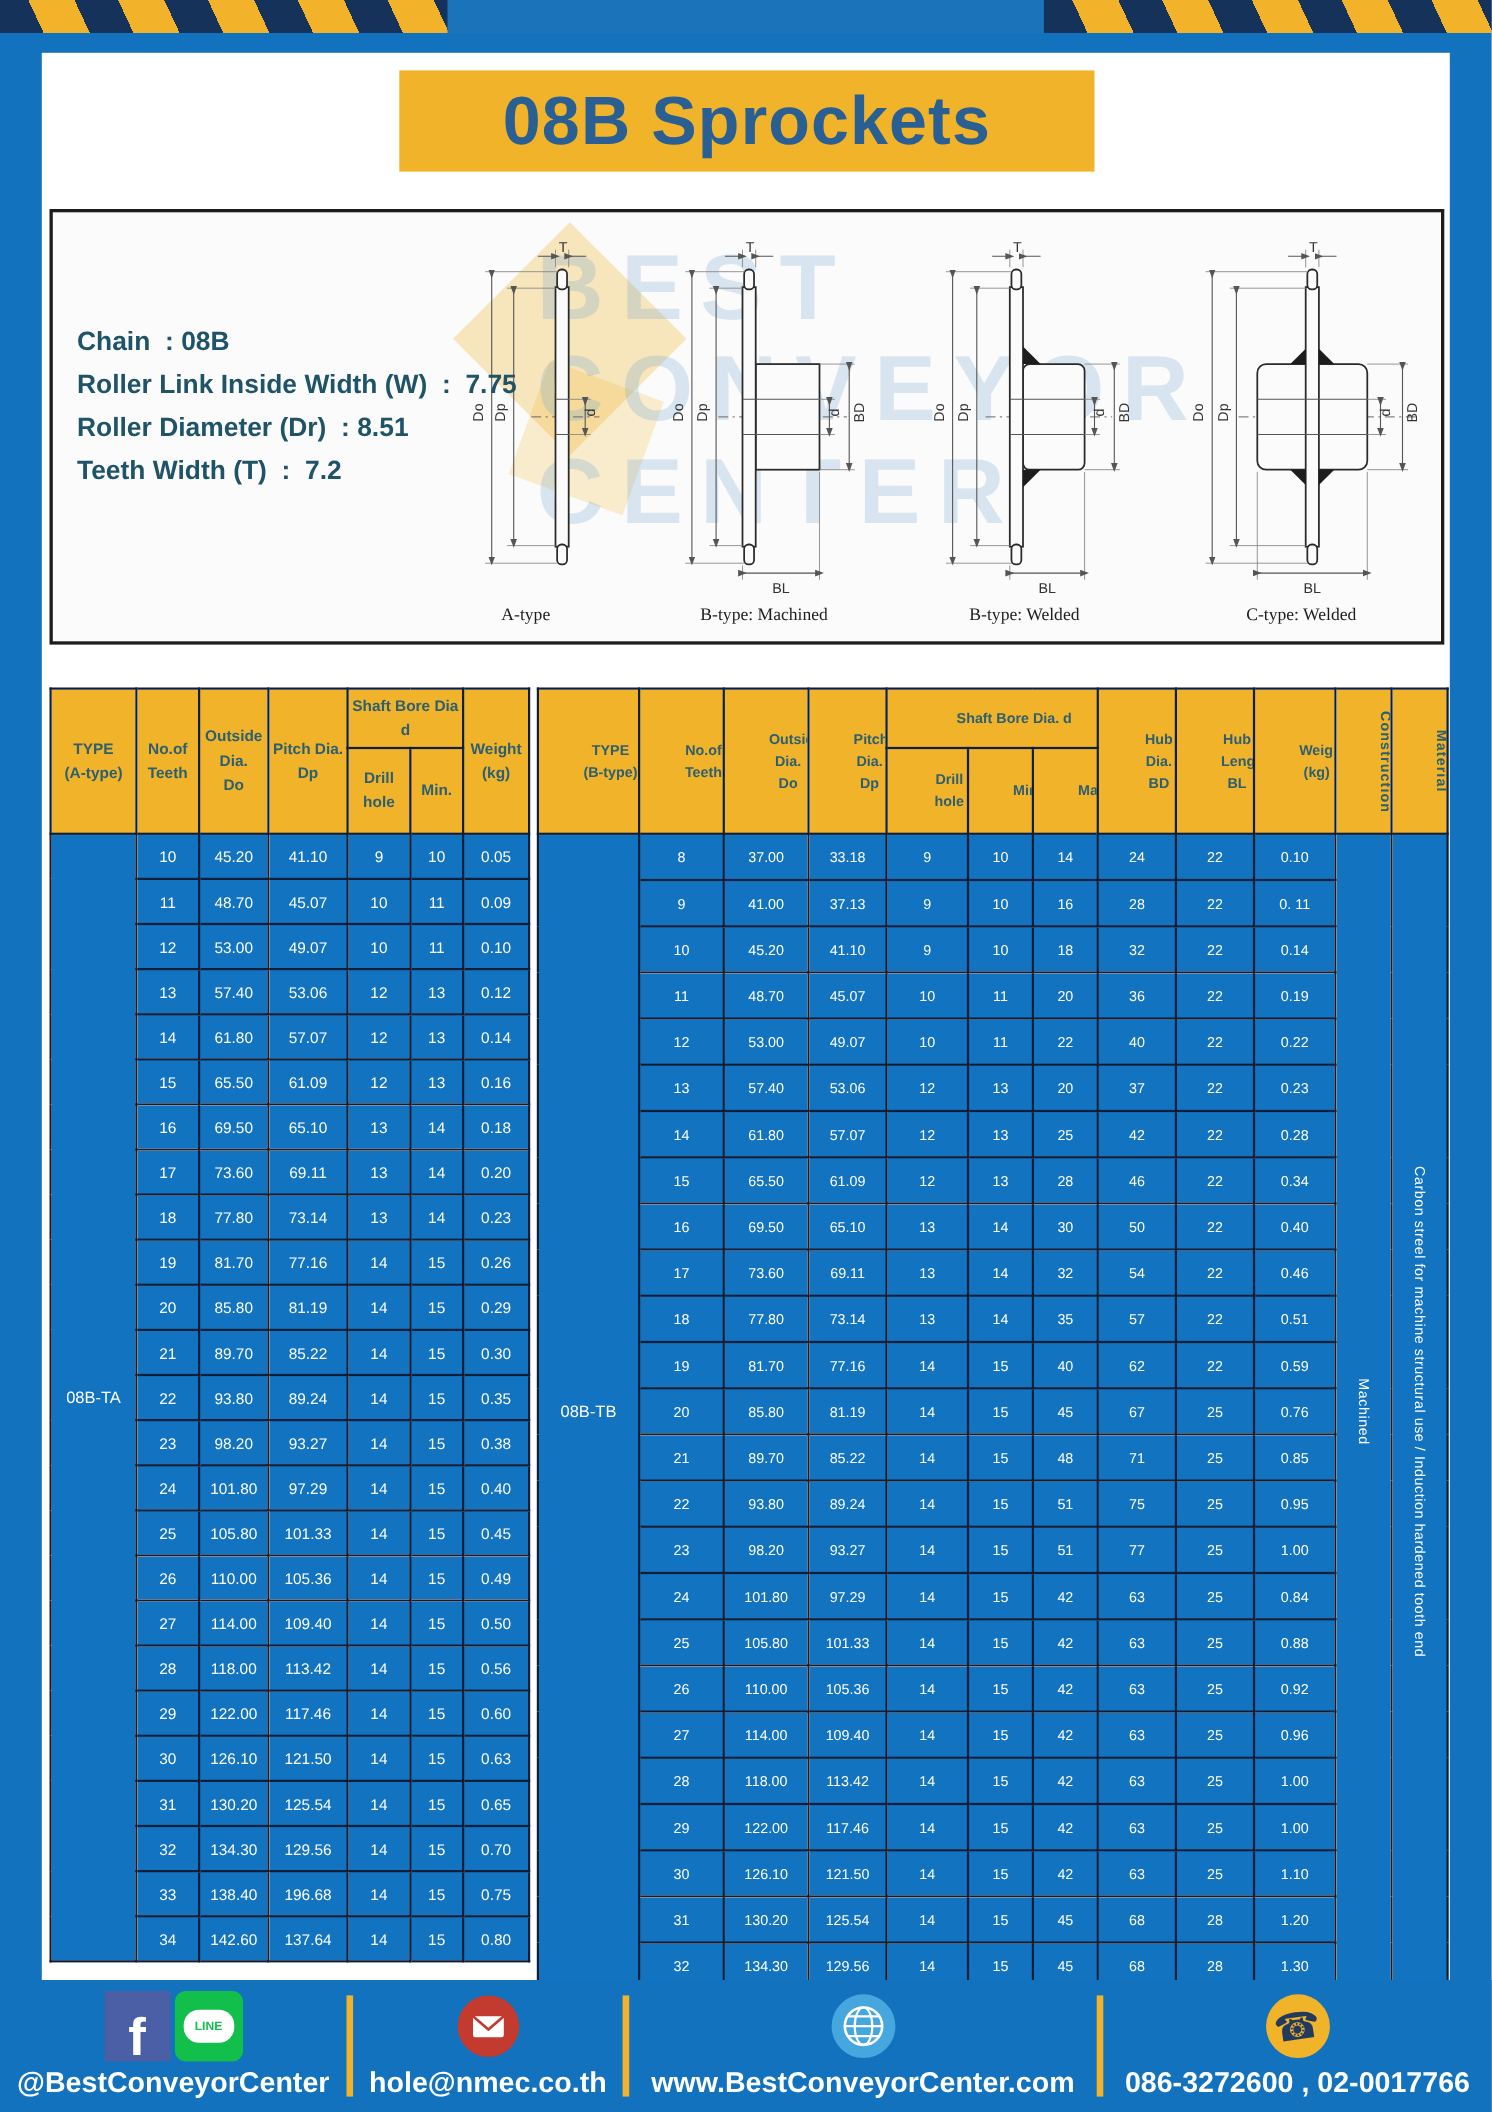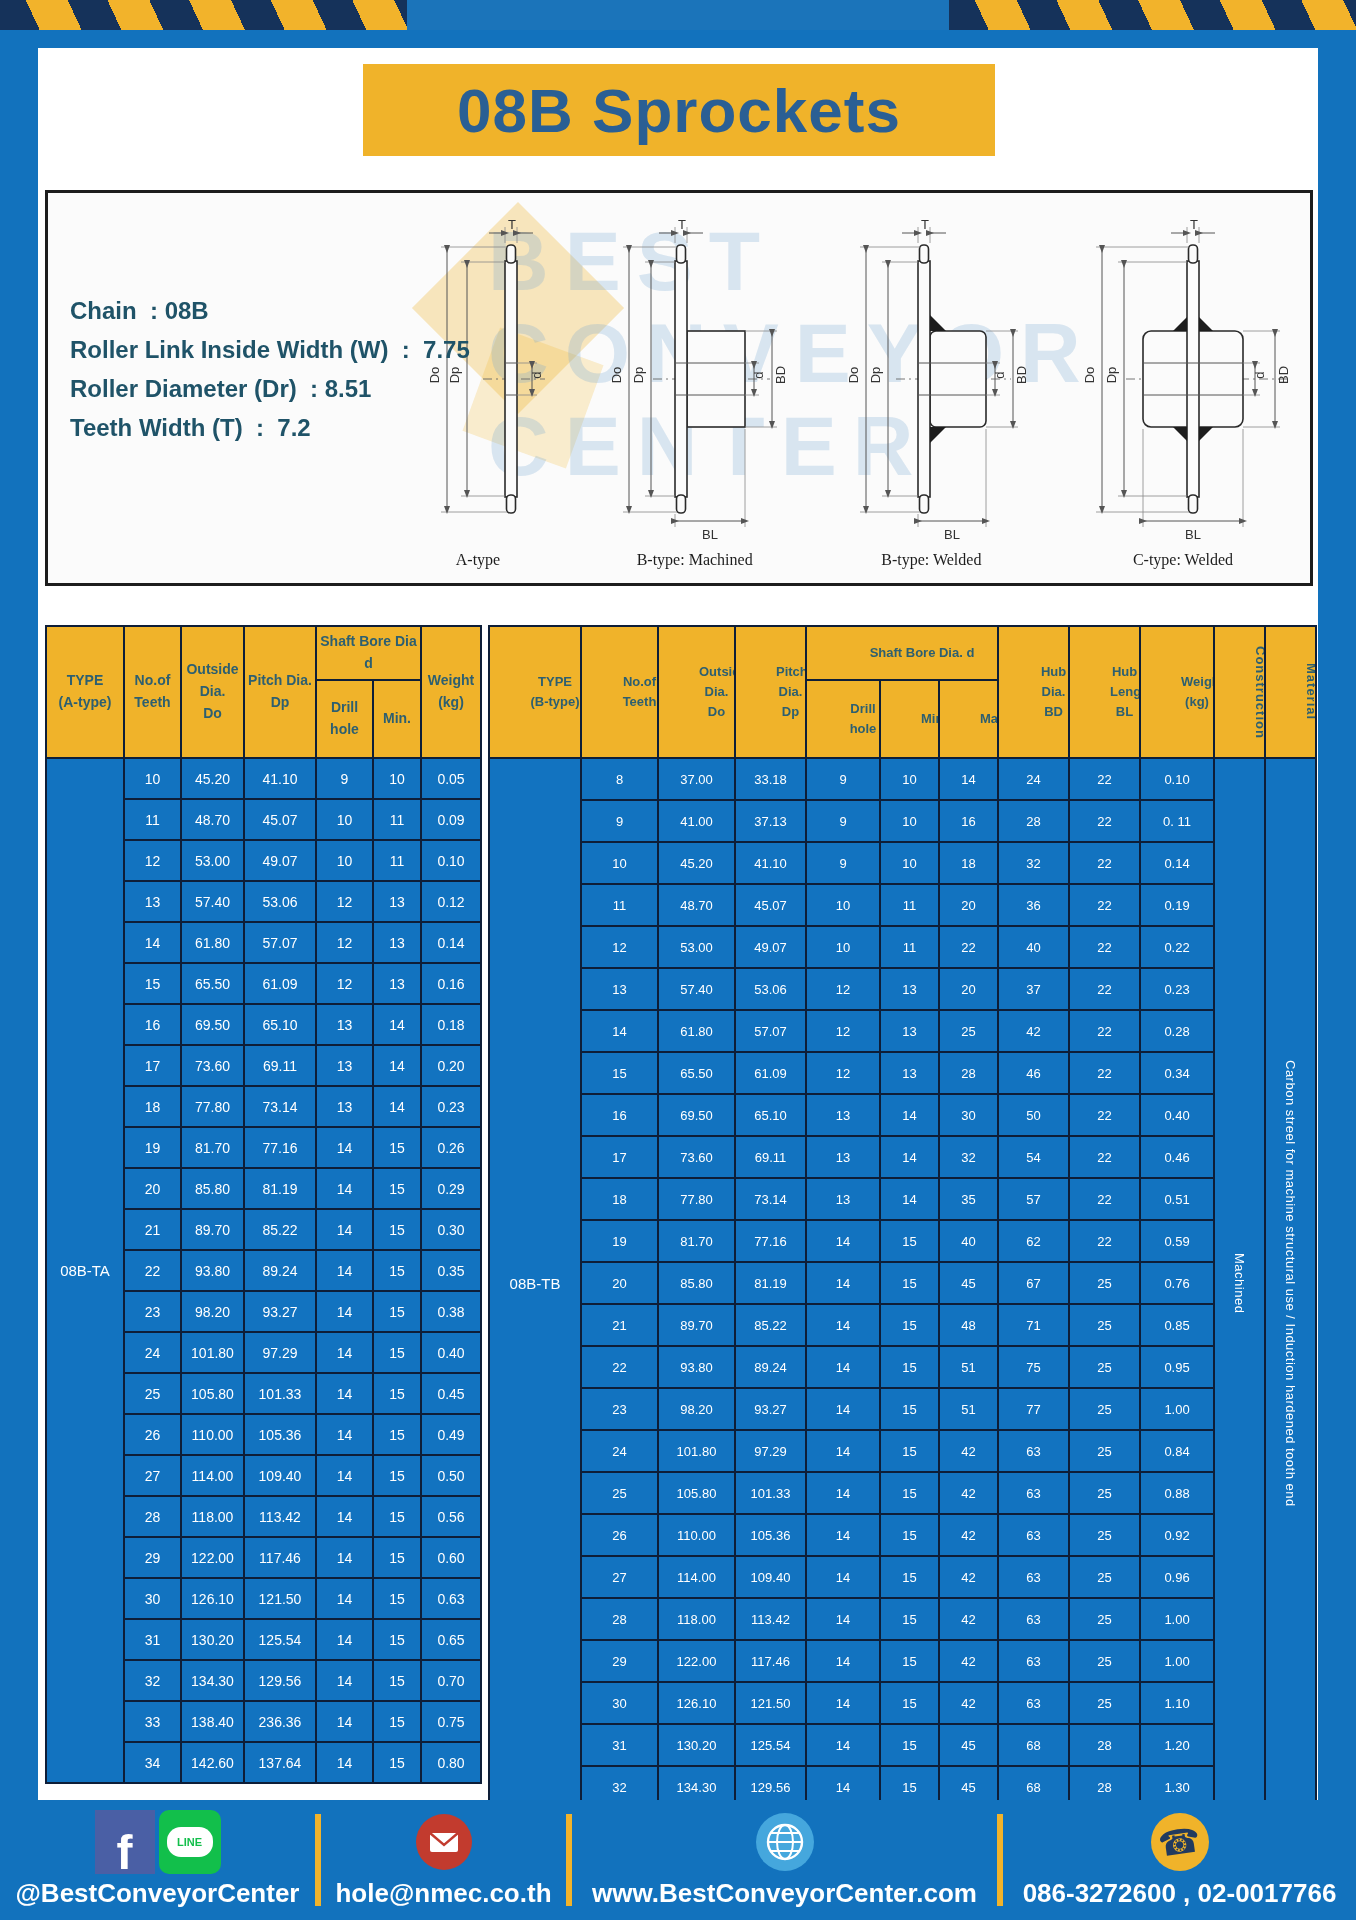--- a/index.html
+++ b/index.html
@@ -476,21 +476,21 @@
           <td>32</td>
           <td>134.30</td>
           <td>129.56</td>
           <td>14</td>
           <td>15</td>
           <td>0.70</td>
         </tr>
         <tr>
           <td>33</td>
           <td>138.40</td>
-          <td>236.36</td>
+          <td>196.68</td>
           <td>14</td>
           <td>15</td>
           <td>0.75</td>
         </tr>
         <tr>
           <td>34</td>
           <td>142.60</td>
           <td>137.64</td>
           <td>14</td>
           <td>15</td>

